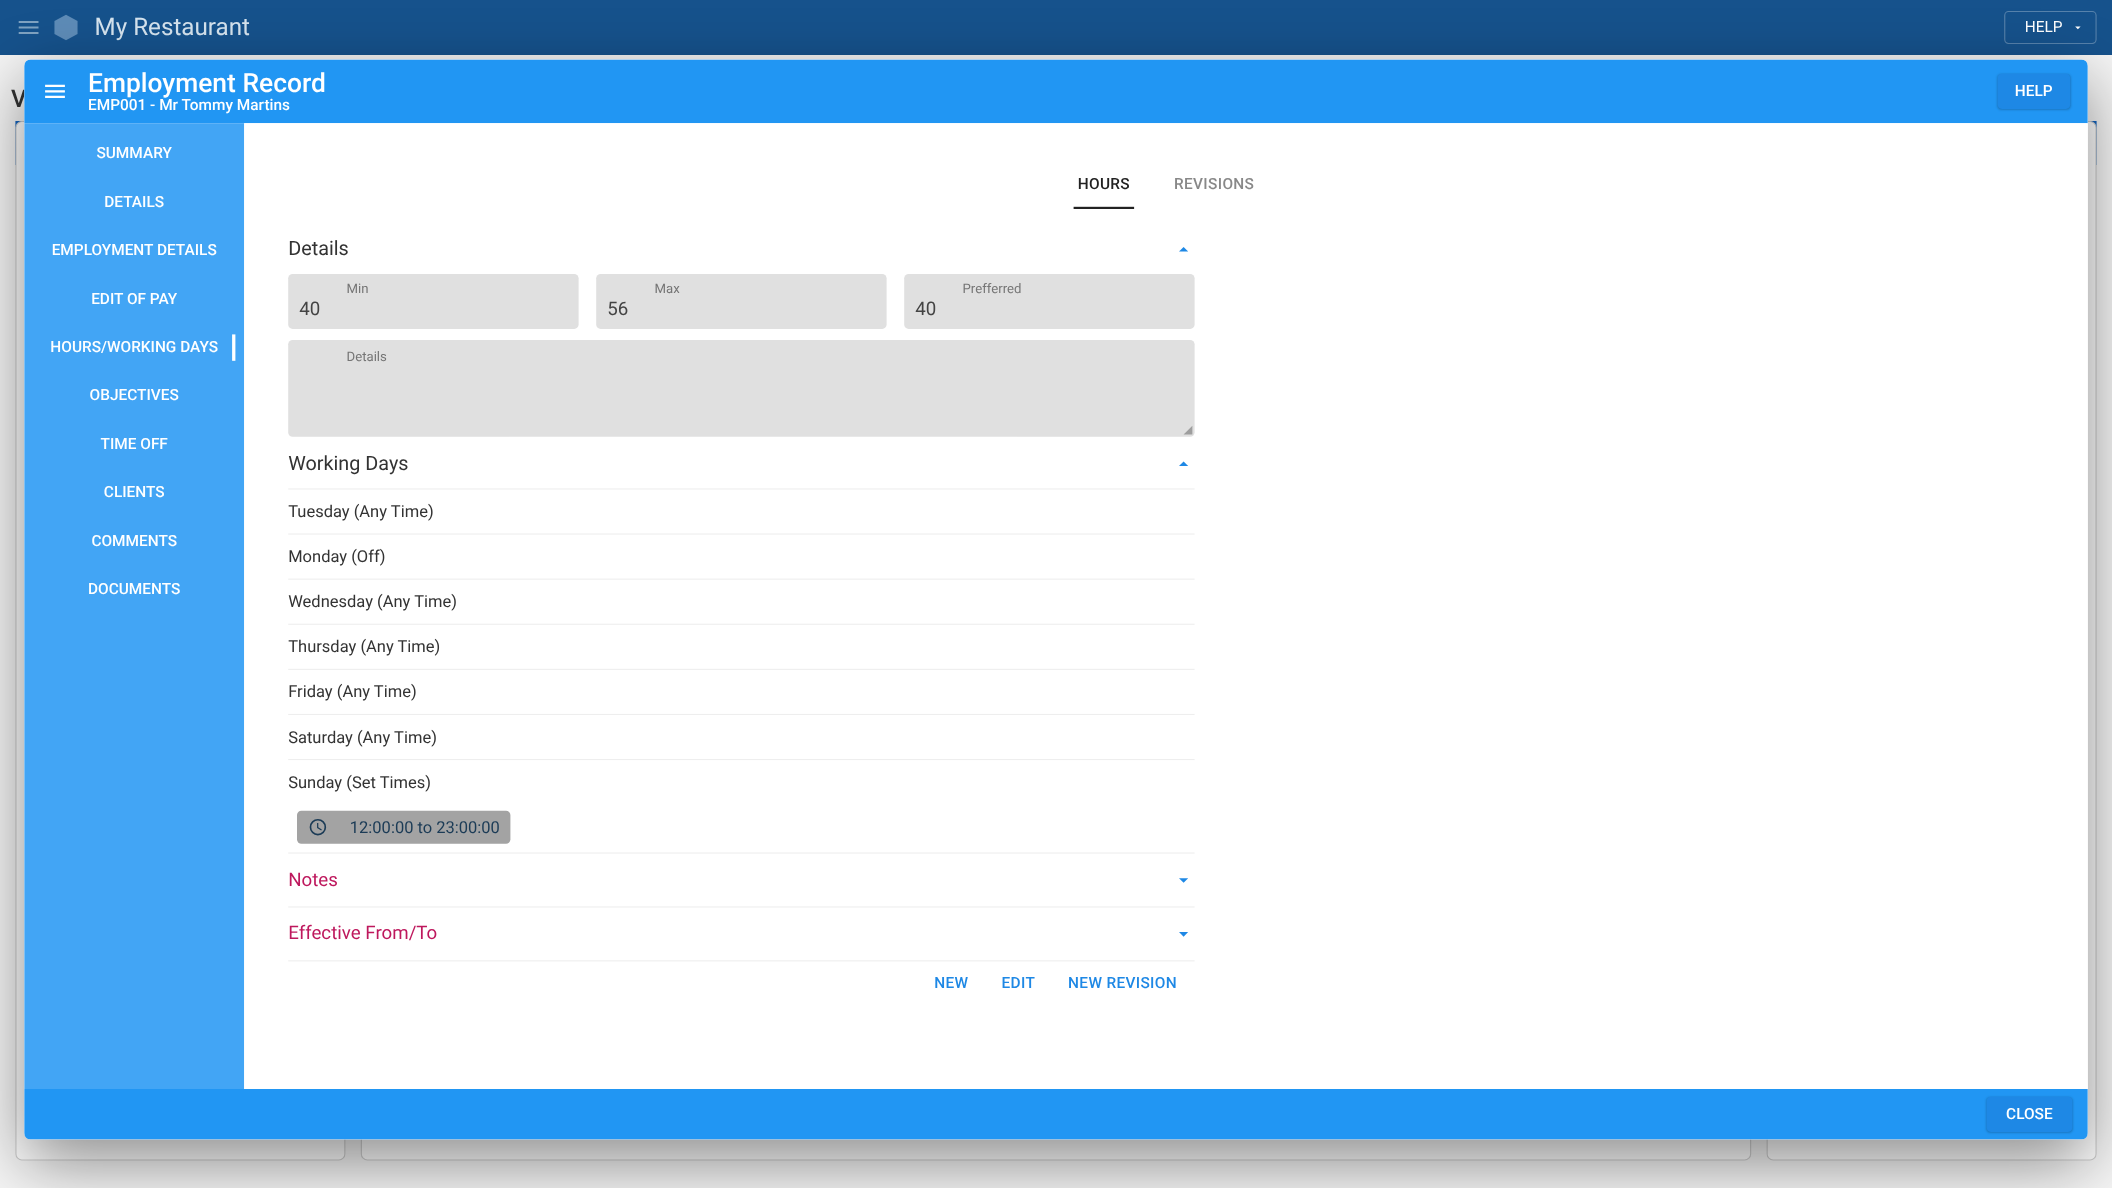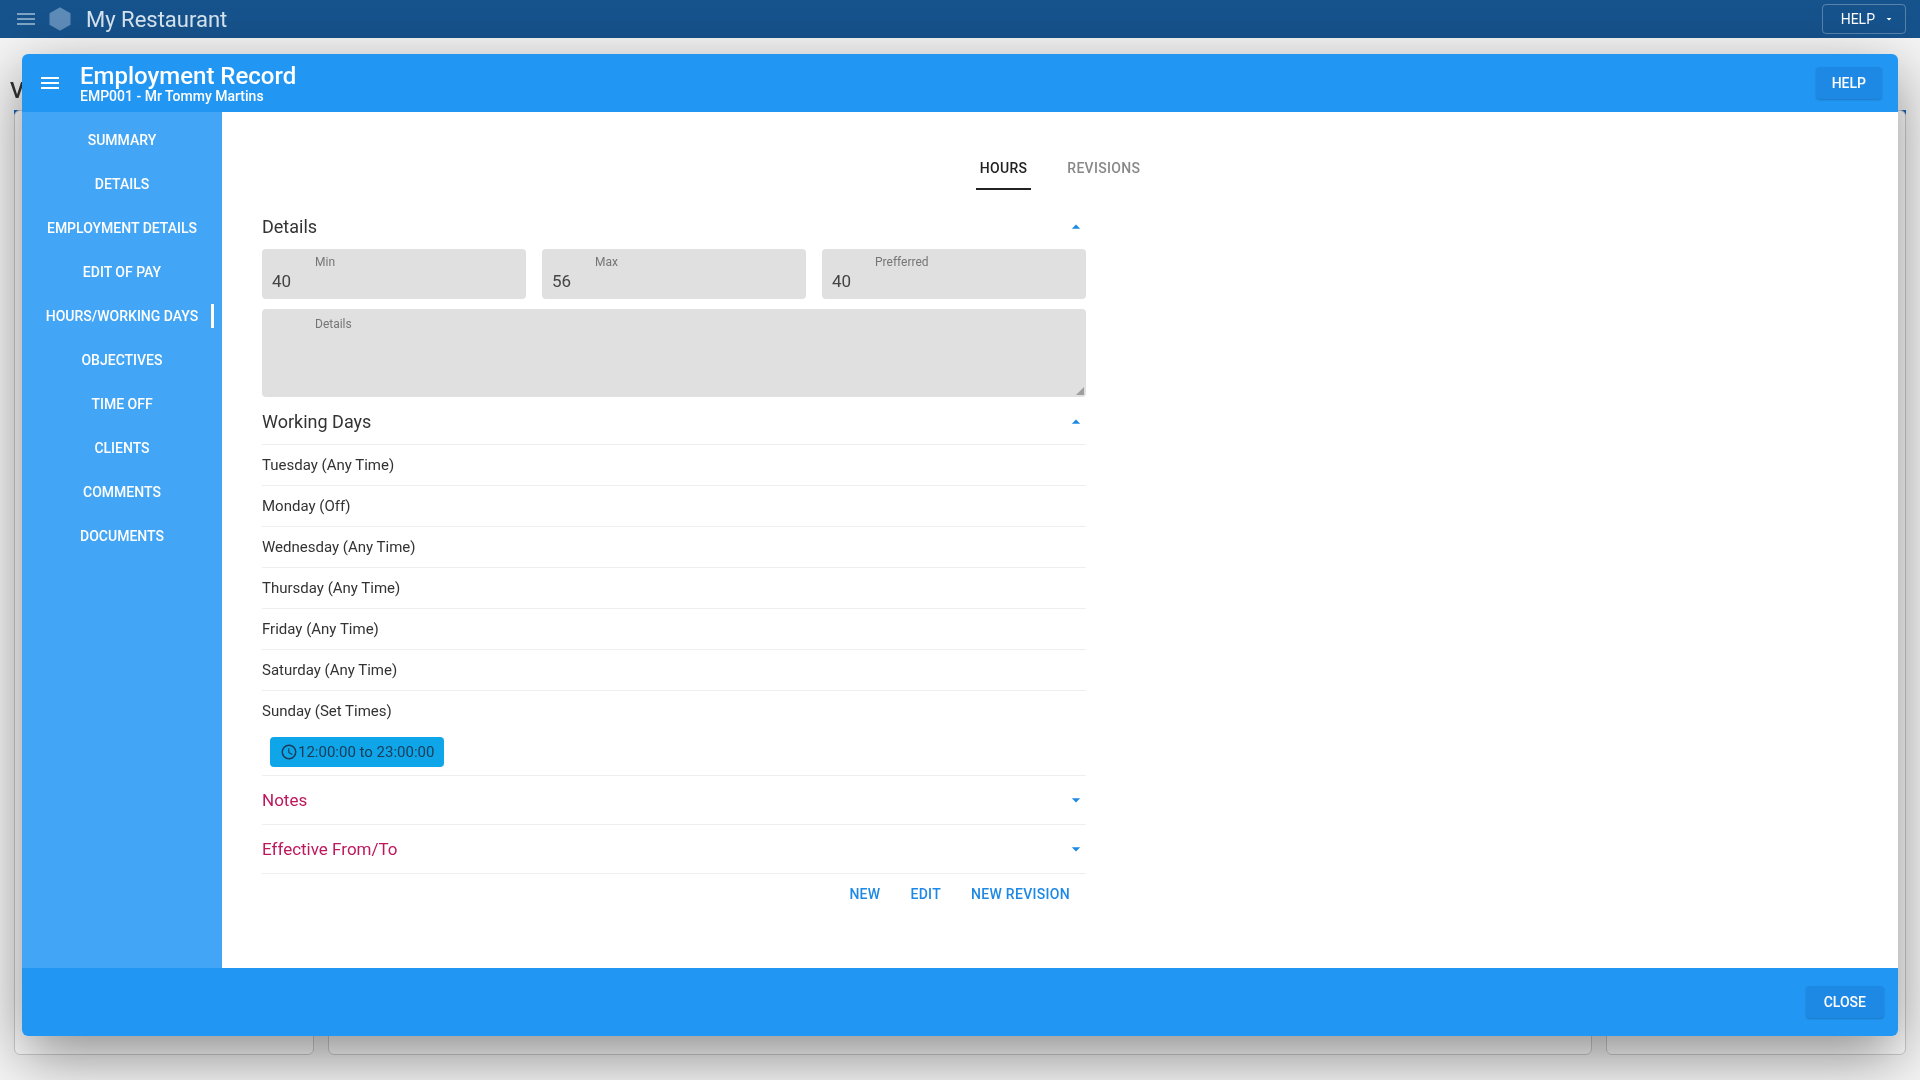--- a/index.html
+++ b/index.html
@@ -6,21 +6,21 @@
     body {
       font-family: Roboto, Arial, sans-serif;
       background: #f5f5f5;
       width: 1920px;
       height: 1080px;
       overflow: hidden;
       position: relative;
     }
     
     .topbar {
-      height: 38px;
+      height: 50px;
       background: #16528c;
       display: flex;
       align-items: center;
       padding: 0 14px;
       color: #e1eaf2;
     }
     .topbar .menu-icon { color: #7fa3c2; cursor: pointer; }
     .topbar .logo { width: 28px; height: 28px; margin: 0 12px 0 8px; }
     .topbar .appname { font-size: 22px; color: #d6e4ef; font-weight:400;}
     .topbar .spacer { flex: 1; }
@@ -122,36 +122,36 @@
     .details-area .resize {
       position:absolute; right:2px; bottom:2px;
       width:0; height:0;
       border-right: 8px solid #9e9e9e;
       border-top: 8px solid transparent;
     }
 
     .day-list { border-top:1px solid #eee; }
     .day-item { padding:11px 0; border-bottom:1px solid #eee; font-size:15px; color:#333; }
     .chip {
-      display:inline-flex; align-items:center; gap:0;
-      background:#0ea5e9; color:#1b3b56;
+      display:inline-flex; align-items:center; gap:20px;
+      background:#a3a3a3; color:#1b3b56;
       border-radius:4px; padding:6px 10px; font-size:15px; margin:6px 0 8px 8px;
     }
 
     .collapsed-head {
       display:flex; align-items:flex-start; justify-content:space-between;
       padding: 14px 0; border-bottom:1px solid #eee;
       font-size:17px; color:#be185d;
     }
 
     .actions { display:flex; gap:30px; justify-content:flex-end; padding: 12px 16px; }
     .text-btn { color:#1e88e5; font-size:14px; font-weight:500; cursor:pointer; letter-spacing:0.3px; }
 
     .modal-footer {
-      background:#2196f3; height:68px; display:flex; justify-content:flex-end; align-items:center; padding:0 14px;
+      background:#2196f3; height:46px; display:flex; justify-content:flex-end; align-items:center; padding:0 14px;
     }
     .modal-footer .close {
       background:#1e88e5; color:#fff; border-radius:4px; padding:8px 18px;
       font-size:14px; font-weight:500; cursor:pointer;
       box-shadow: 0 1px 2px rgba(0,0,0,0.2);
     }
 
     svg { display:block; }
   </style>
 </head>

